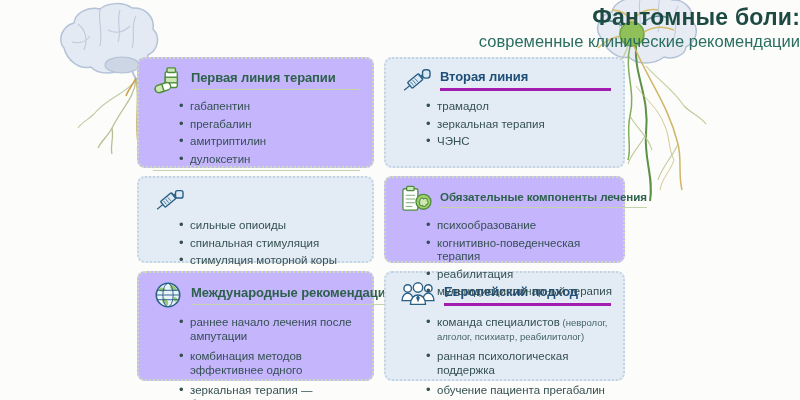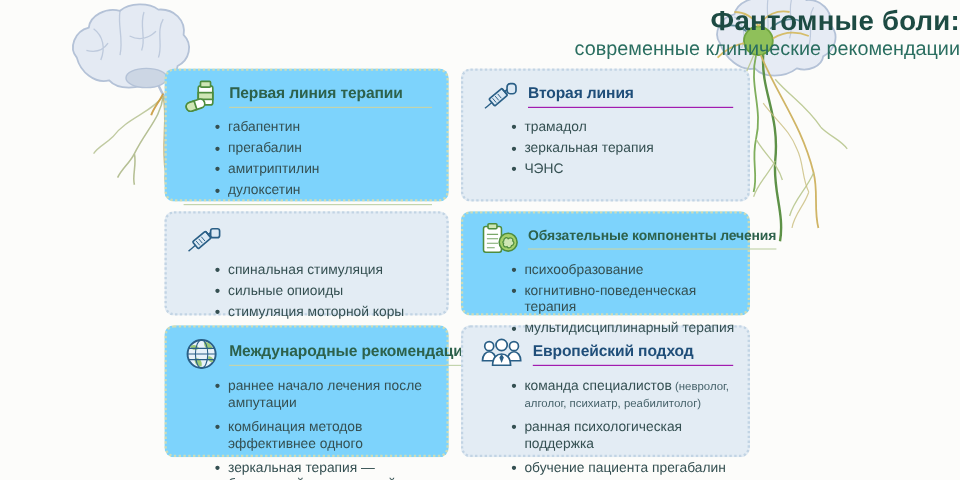--- a/index.html
+++ b/index.html
@@ -30,28 +30,28 @@
     display:grid;
     grid-template-columns:237px 241px;
     grid-template-rows:111px 87px 110px;
     column-gap:10px;row-gap:8px;
   }
   .card{
     border-radius:8px;
     display:flex;flex-direction:column;
     box-sizing:border-box;
   }
-  .card.green{background:#7dd3fc;border:2px dotted #ccdcb8;}
+  .card.green{background:#c4b5fd;border:2px dotted #ccdcb8;}
   .card.blue{background:#e3ecf4;border:2px dotted #c2d4e4;}
 
   .card-header{display:flex;align-items:center;gap:8px;padding:7px 12px 0 14px;}
   .icon{flex:0 0 auto;display:flex;align-items:center;}
   .title-wrap{flex:1;padding-bottom:4px;}
   .green .title-wrap{border-bottom:1px solid #c3d4ad;}
-  .blue  .title-wrap{border-bottom:1px solid #a21caf;}
+  .blue  .title-wrap{border-bottom:3px solid #a21caf;}
   .card-title{margin:0;font-size:13px;font-weight:bold;letter-spacing:-0.1px;white-space:nowrap;}
   .card-title.tight{font-size:11.6px;}
   .green .card-title{color:#2d614b;}
   .blue  .card-title{color:#1f4e79;}
 
   ul.items{margin:6px 0 0 0;padding:0 10px 0 51px;list-style:none;}
   ul.items li{
     position:relative;margin:0 0 4px 0;
     font-size:11.5px;line-height:13.5px;color:#355052;
   }
@@ -179,22 +179,22 @@
                 <path d="M4,17 h5 M1,17 h3" stroke-width="1.2"></path>
                 <path d="M24,13.5 v7 M24,17 h5"></path>
                 <path d="M12,14.5 v5 M15,14.5 v5 M18,14.5 v5" stroke-width="0.8"></path>
               </g>
               <rect x="24" y="6" width="8" height="8" rx="2" fill="#dcE9f4"></rect>
             </g>
           </svg>
         </span>
       </header>
       <ul class="items">
+        <li><span>сильные опиоиды</span></li>
         <li><span>спинальная стимуляция</span></li>
-        <li><span>сильные опиоиды</span></li>
         <li><span>стимуляция моторной коры</span></li>
       </ul>
     </section>
 
     <section class="card green">
       <header class="card-header">
         <span class="icon">
           <svg width="32" height="28" viewBox="0 0 34 30">
             <g stroke="#4e8d3e" stroke-width="1.4" fill="#ffffff">
               <rect x="3" y="4" width="16" height="23" rx="2"></rect>
@@ -205,20 +205,21 @@
             </g>
           </svg>
         </span>
         <div class="title-wrap">
           <h2 class="card-title tight">Обязательные компоненты лечения</h2>
         </div>
       </header>
       <ul class="items">
         <li><span>психообразование</span></li>
         <li><span>когнитивно-поведенческая терапия</span></li>
+        <li><span>реабилитация</span></li>
         <li><span>мультидисциплинарный терапия</span></li>
       </ul>
     </section>
 
     <section class="card green row3">
       <header class="card-header">
         <span class="icon">
           <svg width="30" height="30" viewBox="0 0 32 32">
             <circle cx="16" cy="16" r="12.5" fill="#e8f2fa" stroke="#2a5f86" stroke-width="1.7"></circle>
             <path d="M6,9 c3,-2 6,-1 8,2 c-3,2 -7,2 -8,-2 Z M18,5 c4,0 7,3 8,6 c-4,2 -8,0 -8,-6 Z M10,20 c4,-1 7,2 6,7 c-4,0 -7,-3 -6,-7 Z M22,18 c3,0 5,2 4,5 c-3,1 -5,-2 -4,-5 Z" fill="#9cc978"></path>

